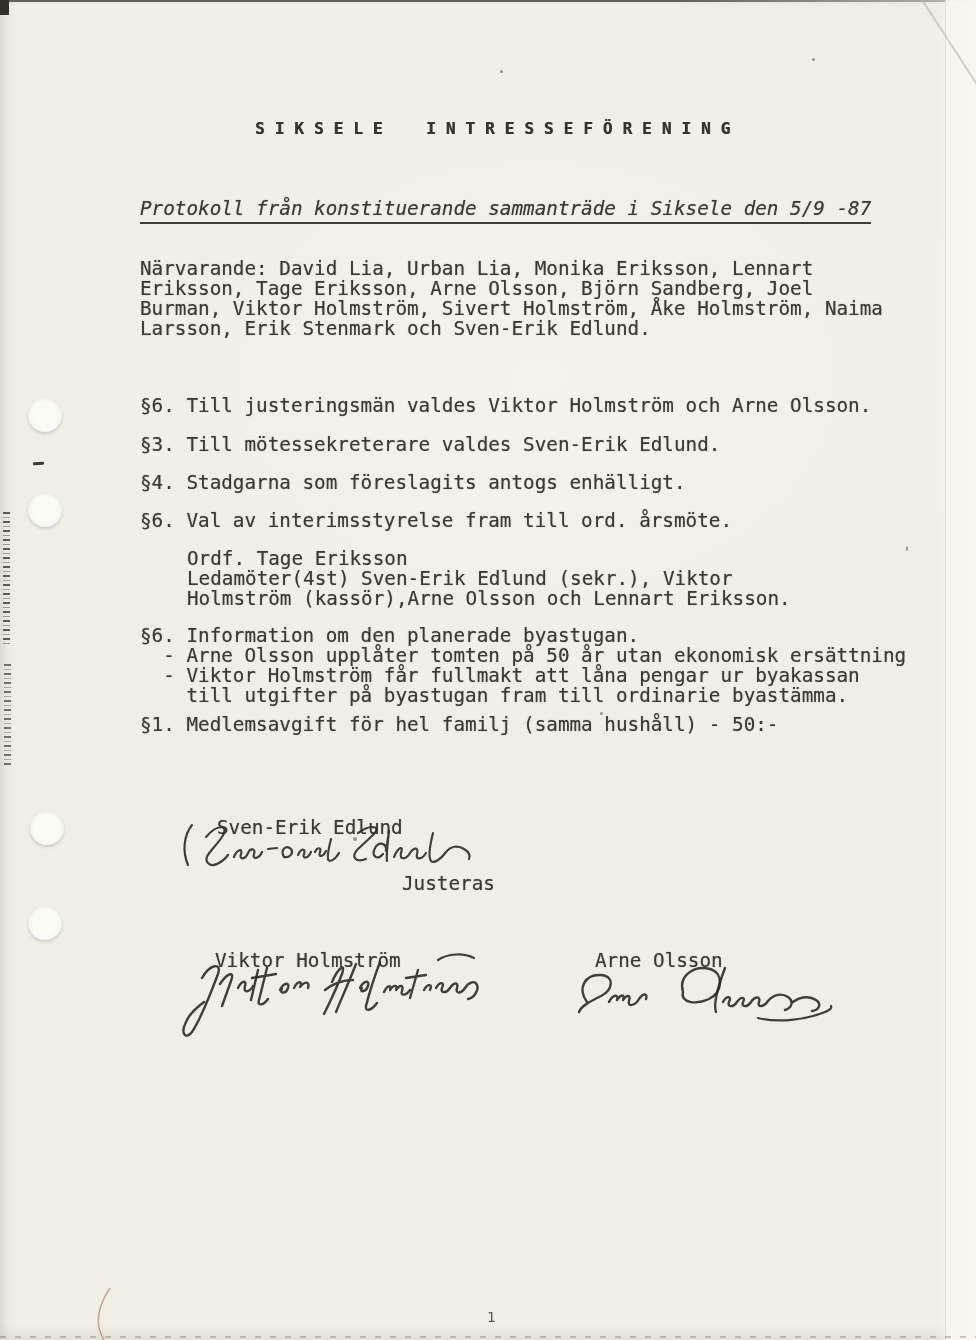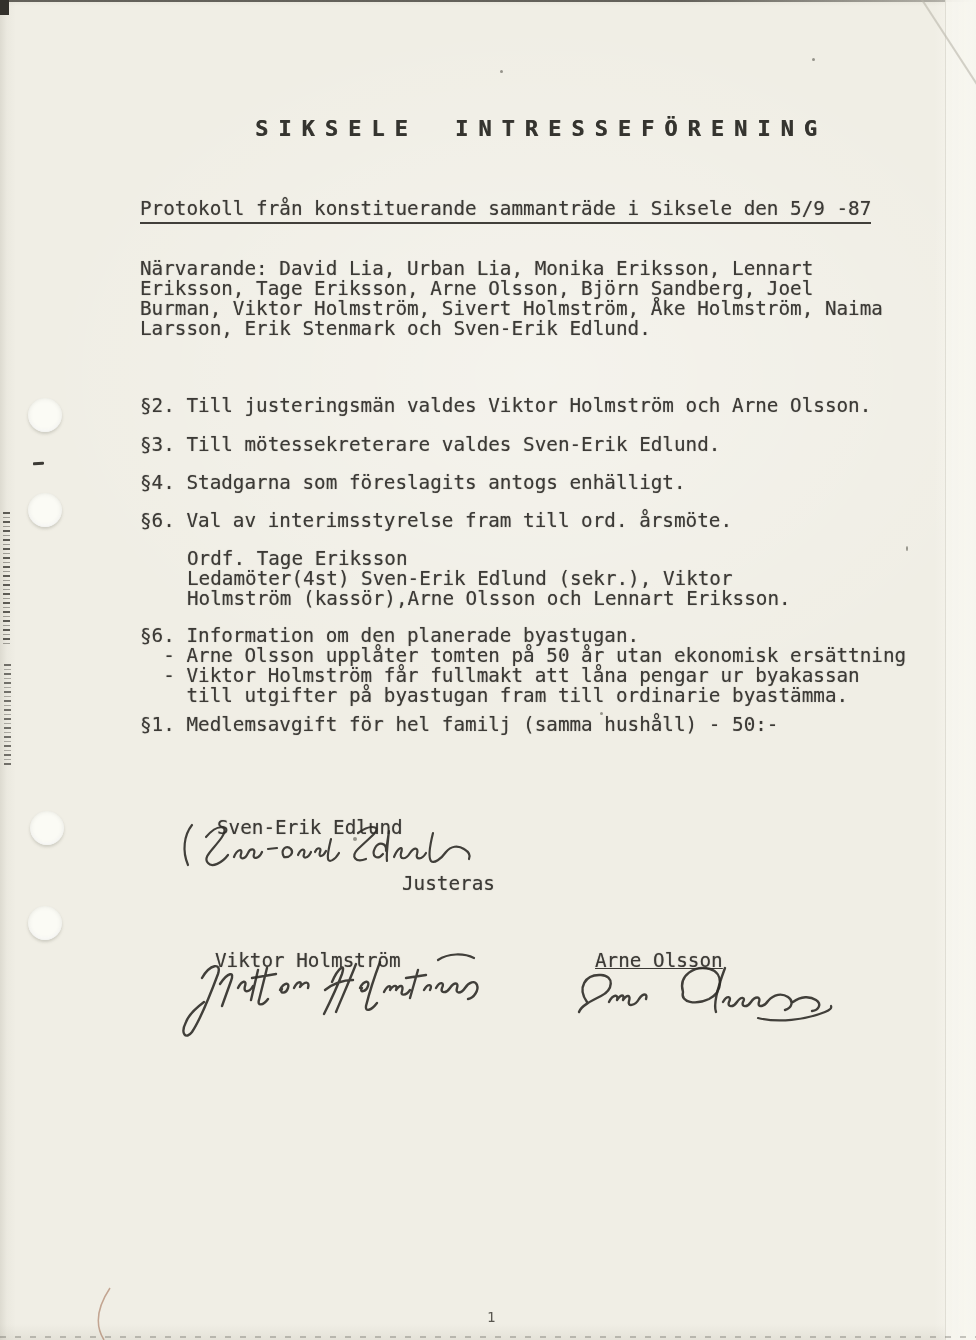--- a/index.html
+++ b/index.html
@@ -13,38 +13,38 @@
       linear-gradient(0deg, rgba(200,197,185,0.30) 0px, rgba(0,0,0,0) 16px),
       linear-gradient(180deg, rgba(205,202,190,0.28) 0px, rgba(0,0,0,0) 6px),
       radial-gradient(ellipse 700px 500px at 55% 28%, rgba(255,255,255,0.30), rgba(0,0,0,0) 72%),
       #f0eee5;
   }
   
   .t {
     position:absolute; font-size:19.3px; line-height:20px; white-space:pre;
     text-shadow:0 0 1px rgba(62,60,54,0.55);
   }
-  .title   { left:255px; top:115px; font-size:22px; line-height:28px; font-weight:bold;
+  .title   { left:255px; top:115px; font-size:16px; line-height:28px; font-weight:bold;
              letter-spacing:10px; word-spacing:14px; color:#35342f;
              text-shadow:0.6px 0 0 rgba(53,52,47,0.8); }
-  .heading { left:140px; top:199px; border-bottom:2.5px solid #413f3a; padding-bottom:3px; }
+  .heading { left:140px; top:199px; border-bottom:2.5px solid #413f3a; padding-bottom:3px;font-style:italic; }
   .attendees { left:140px; top:259px; }
   .s1 { left:140px; top:357px; }
   .s2 { left:140px; top:396px; }
   .s3 { left:140px; top:435px; }
   .s4 { left:140px; top:473px; }
   .s5 { left:140px; top:511px; }
   .board { left:187px; top:549px; }
   .s6 { left:140px; top:626px; }
   .s7 { left:140px; top:715px; }
   .date-line { left:218px; top:778px; }
   .sec-name  { left:217px; top:818px; }
   .justeras  { left:402px; top:874px; }
   .signer-left  { left:215px; top:951px; }
-  .signer-right { left:595px; top:951px;text-decoration:underline; }
+  .signer-right { left:595px; top:951px; }
   .page-num { left:487px; top:1307px; font-size:14px; color:#595750; text-shadow:none; }
 
   
   .sig { position:absolute; }
   .sig path { fill:none; stroke:#2d2b27; stroke-linecap:round; stroke-linejoin:round; opacity:0.9; }
 
   
   .hole { position:absolute; width:34px; height:34px; border-radius:50%;
           background:#fbfbf5;
           box-shadow:0 2px 3px rgba(120,118,105,0.28), inset 0 0 4px rgba(130,128,115,0.18),
@@ -94,21 +94,21 @@
   <div class="speck" style="left:906px; top:546px; width:2px; height:5px;"></div>
   <div class="speck" style="left:600px; top:712px;"></div>
   <div class="speck" style="left:353px; top:837px; width:4px; height:4px;"></div>
 
   <div class="t title">SIKSELE INTRESSEFÖRENING</div>
   <div class="t heading">Protokoll från konstituerande sammanträde i Siksele den 5/9 -87</div>
   <div class="t attendees">Närvarande: David Lia, Urban Lia, Monika Eriksson, Lennart
 Eriksson, Tage Eriksson, Arne Olsson, Björn Sandberg, Joel
 Burman, Viktor Holmström, Sivert Holmström, Åke Holmström, Naima
 Larsson, Erik Stenmark och Sven-Erik Edlund.</div>
-  <div class="t s2">§2. Till justeringsmän valdes Viktor Holmström och Arne Olsson.</div>
+  <div class="t s2">§6. Till justeringsmän valdes Viktor Holmström och Arne Olsson.</div>
   <div class="t s3">§3. Till mötessekreterare valdes Sven-Erik Edlund.</div>
   <div class="t s4">§4. Stadgarna som föreslagits antogs enhälligt.</div>
   <div class="t s5">§6. Val av interimsstyrelse fram till ord. årsmöte.</div>
   <div class="t board">Ordf. Tage Eriksson
 Ledamöter(4st) Sven-Erik Edlund (sekr.), Viktor
 Holmström (kassör),Arne Olsson och Lennart Eriksson.</div>
   <div class="t s6">§6. Information om den planerade byastugan.
   - Arne Olsson upplåter tomten på 50 år utan ekonomisk ersättning
   - Viktor Holmström får fullmakt att låna pengar ur byakassan
     till utgifter på byastugan fram till ordinarie byastämma.</div>

